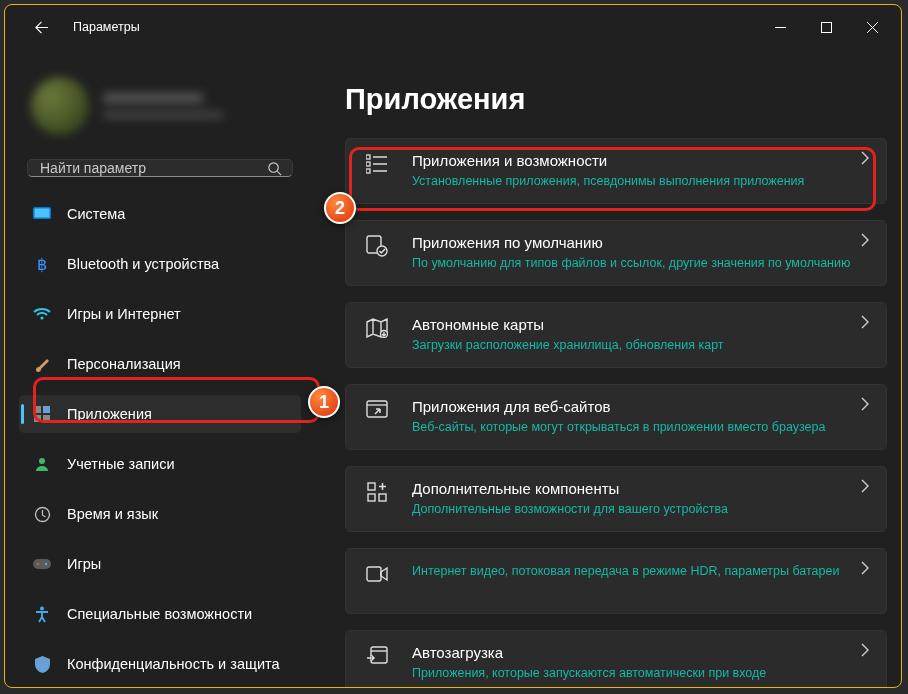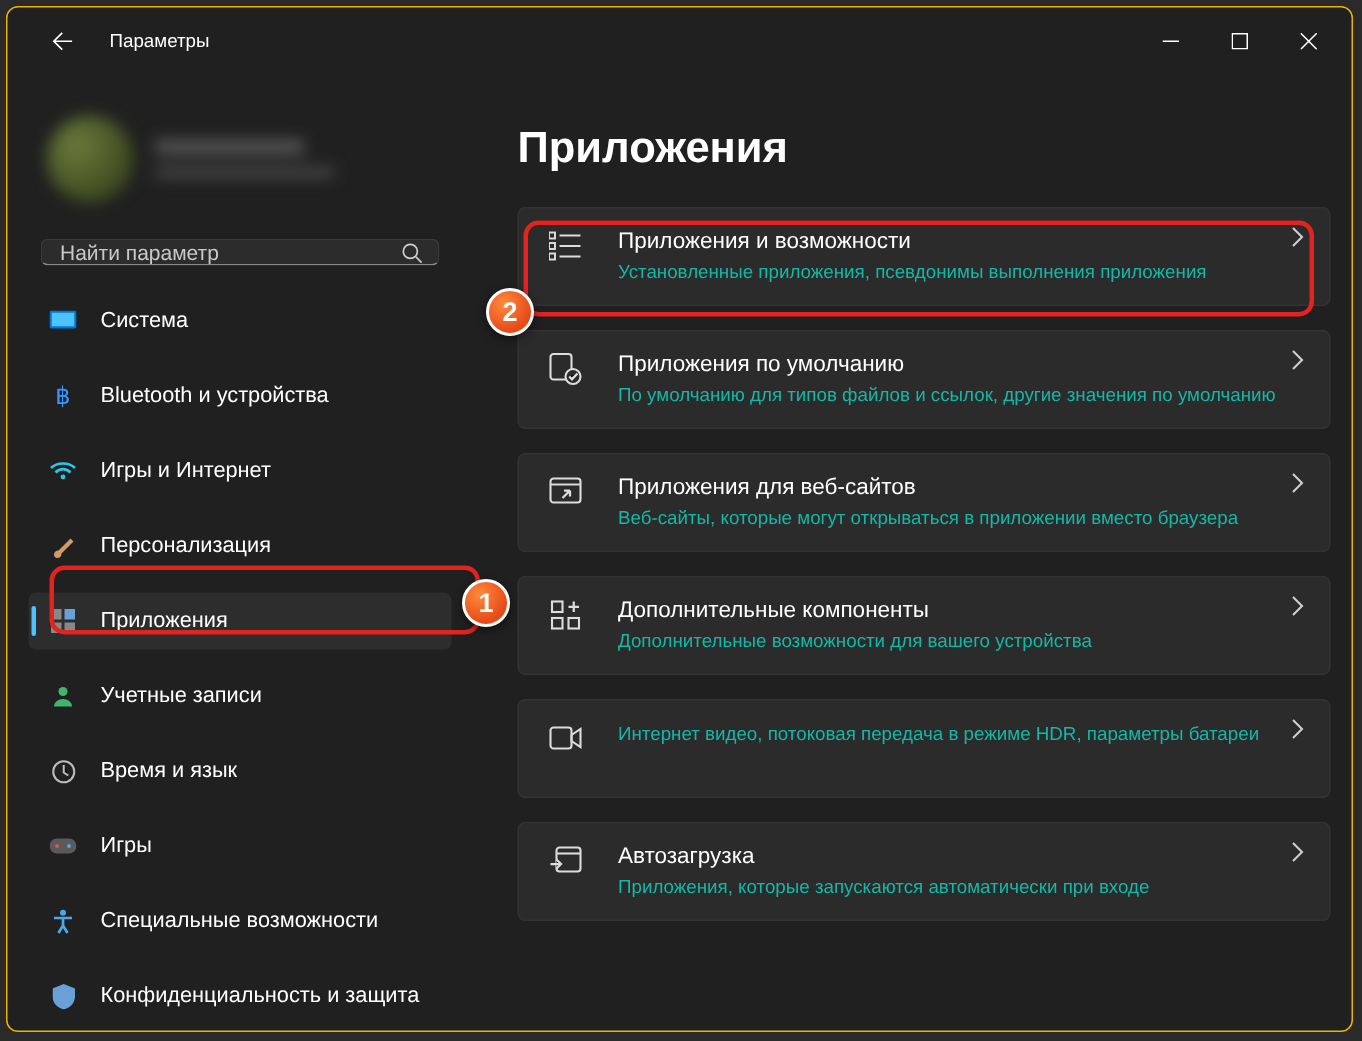--- a/index.html
+++ b/index.html
@@ -375,20 +375,38 @@
           <div class="tile-title">Приложения по умолчанию</div>
           <div class="tile-sub">По умолчанию для типов файлов и ссылок, другие значения по умолчанию</div>
         </div>
         <span class="tile-chevron">
             <svg width="9" height="14">
               <path fill="none" stroke="#cfcfcf" stroke-width="1.4" d="M1 1l6 6-6 6"></path>
             </svg>
           </span>
       </div>
 
+      <div class="tile">
+        <span class="tile-icon">
+            <svg width="22" height="20" viewBox="0 0 22 20">
+              <path fill="none" stroke="#ddd" stroke-width="1.4" d="M1 4l6-3 8 3 6-3v15l-6 3-8-3-6 3zM7 1v15M15 4v15"></path>
+              <circle cx="18" cy="16" r="3.5" fill="#2b2b2b" stroke="#ddd" stroke-width="1.3"></circle>
+              <path stroke="#ddd" stroke-width="1.4" d="M18 14v4M16 16l2 2 2-2"></path>
+            </svg>
+          </span>
+        <div class="tile-body">
+          <div class="tile-title">Автономные карты</div>
+          <div class="tile-sub">Загрузки расположение хранилища, обновления карт</div>
+        </div>
+        <span class="tile-chevron">
+            <svg width="9" height="14">
+              <path fill="none" stroke="#cfcfcf" stroke-width="1.4" d="M1 1l6 6-6 6"></path>
+            </svg>
+          </span>
+      </div>
 
       <div class="tile">
         <span class="tile-icon">
             <svg width="22" height="20" viewBox="0 0 22 20">
               <rect x="1" y="1" width="20" height="16" rx="2" fill="none" stroke="#ddd" stroke-width="1.4"></rect>
               <path stroke="#ddd" stroke-width="1.3" d="M1 5h20"></path>
               <path stroke="#ddd" stroke-width="1.5" d="M9 14l5-5M14 9h-4m4 0v4"></path>
             </svg>
           </span>
         <div class="tile-body">

